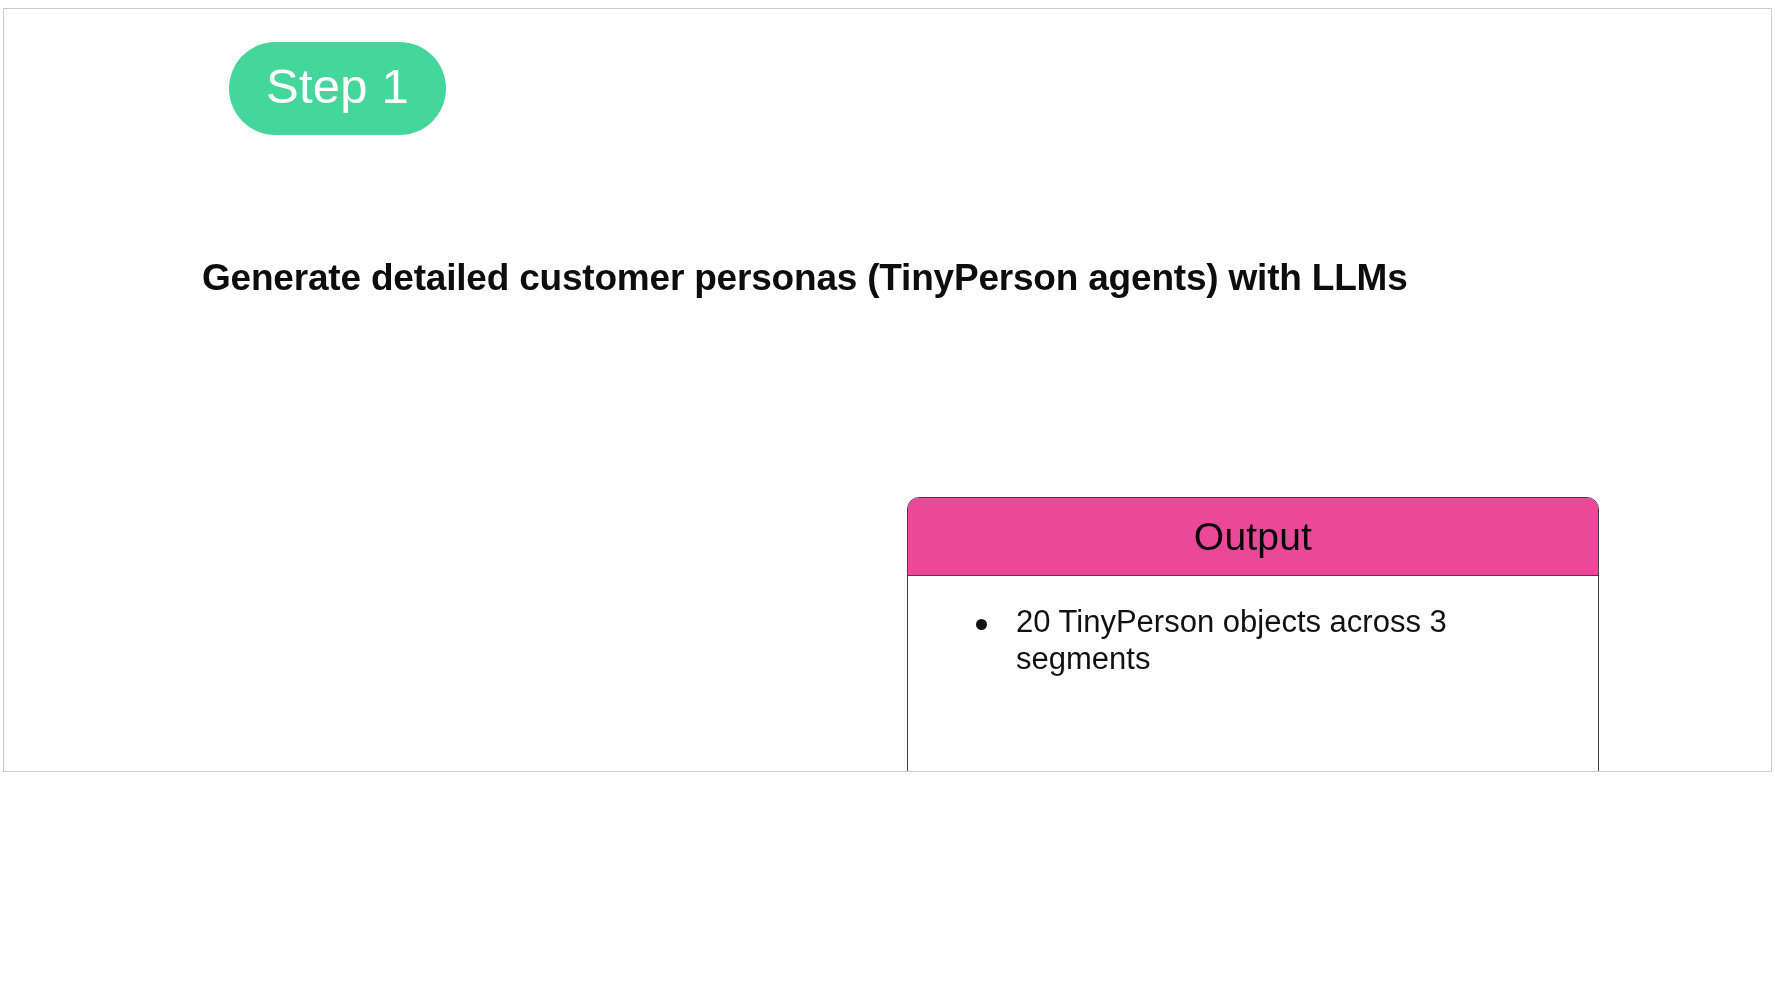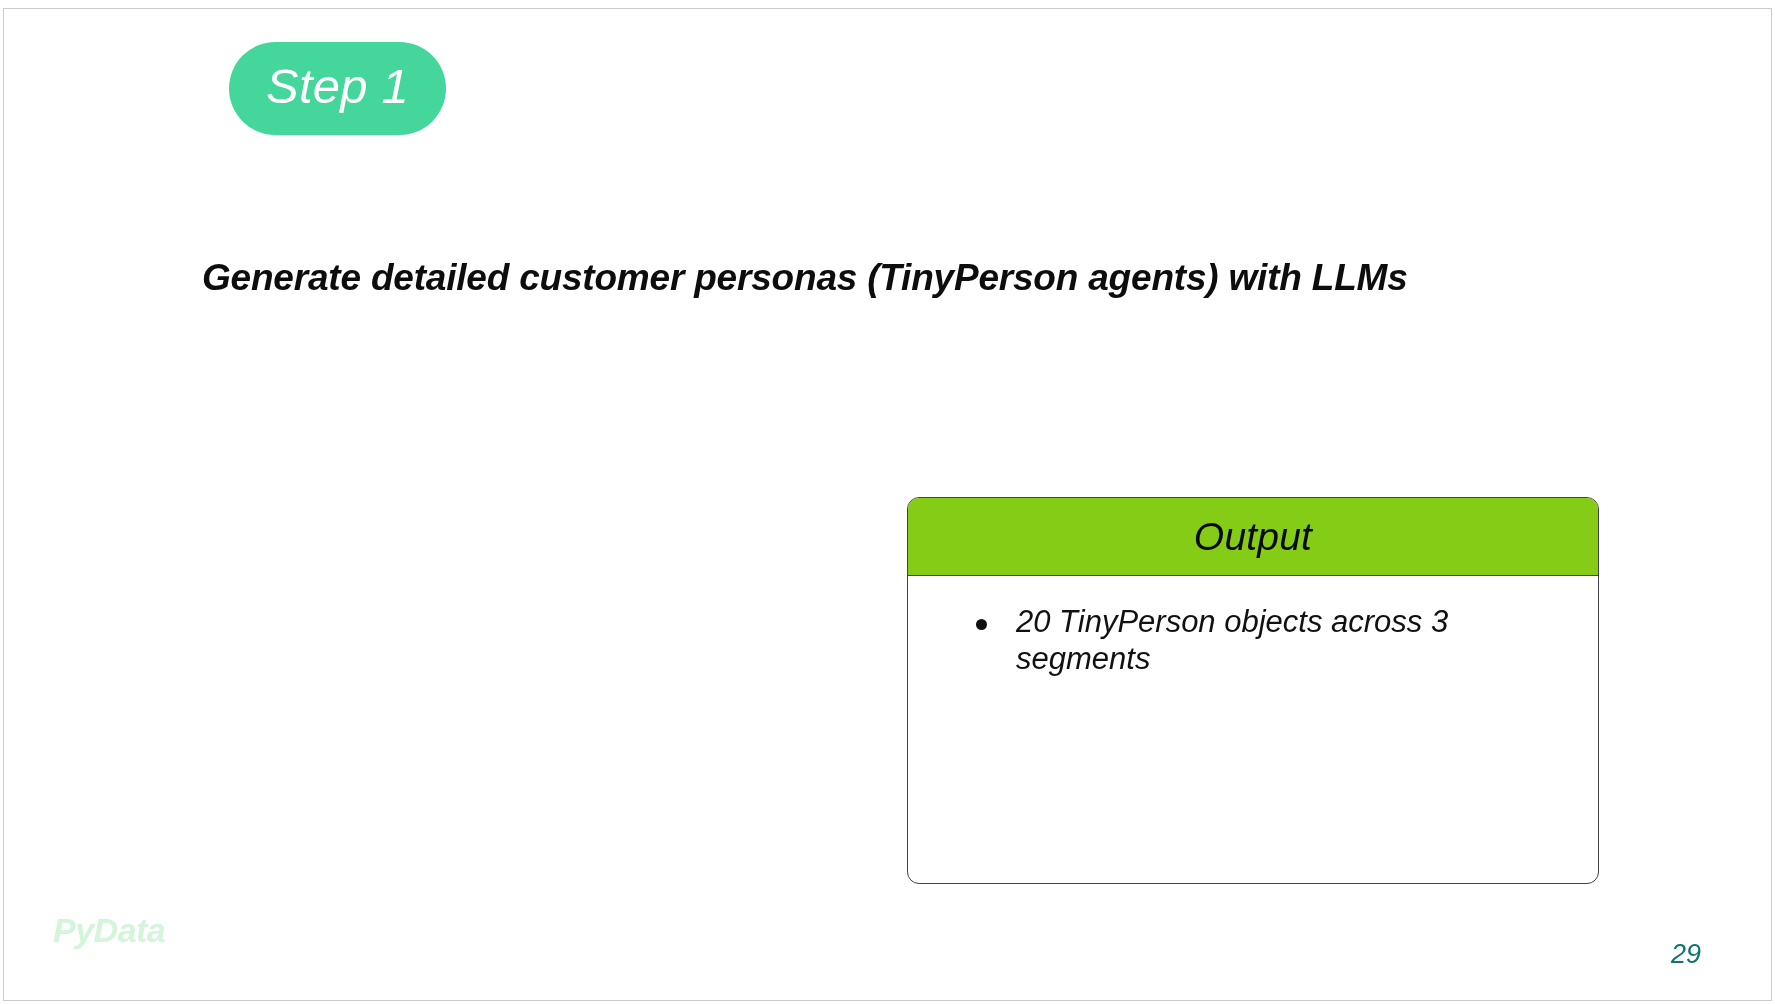--- a/index.html
+++ b/index.html
@@ -10,25 +10,24 @@
     background: #ffffff;
     font-family: "Liberation Sans", sans-serif;
     overflow: hidden;
   }
 
   #slide {
     position: absolute;
     left: 3px;
     top: 8px;
     width: 1769px;
-    height: 993px;
+    height: 764px;
     background: #ffffff;
     border: 1px solid #c8ccd0;
     overflow: hidden;
-    font-style: italic;
   }
 
   
   #title-row {
     position: absolute;
     left: 225px;
     top: 33px;
     display: flex;
     align-items: center;
     gap: 36px;
@@ -127,21 +126,21 @@
     letter-spacing: 0.2px;
   }
 
   #card-input .card-header {
     background: #000000;
     color: #f2fff2;
     border-bottom: 1px solid #000000;
   }
 
   #card-output .card-header {
-    background: #84cc16;
+    background: #ec4899;
     color: #080808;
     border-bottom: 1px solid #3f4347;
     text-align: center;
   }
 
   .card-body {
     padding: 28px 26px 0 26px;
   }
 
   #card-output .card-body {

